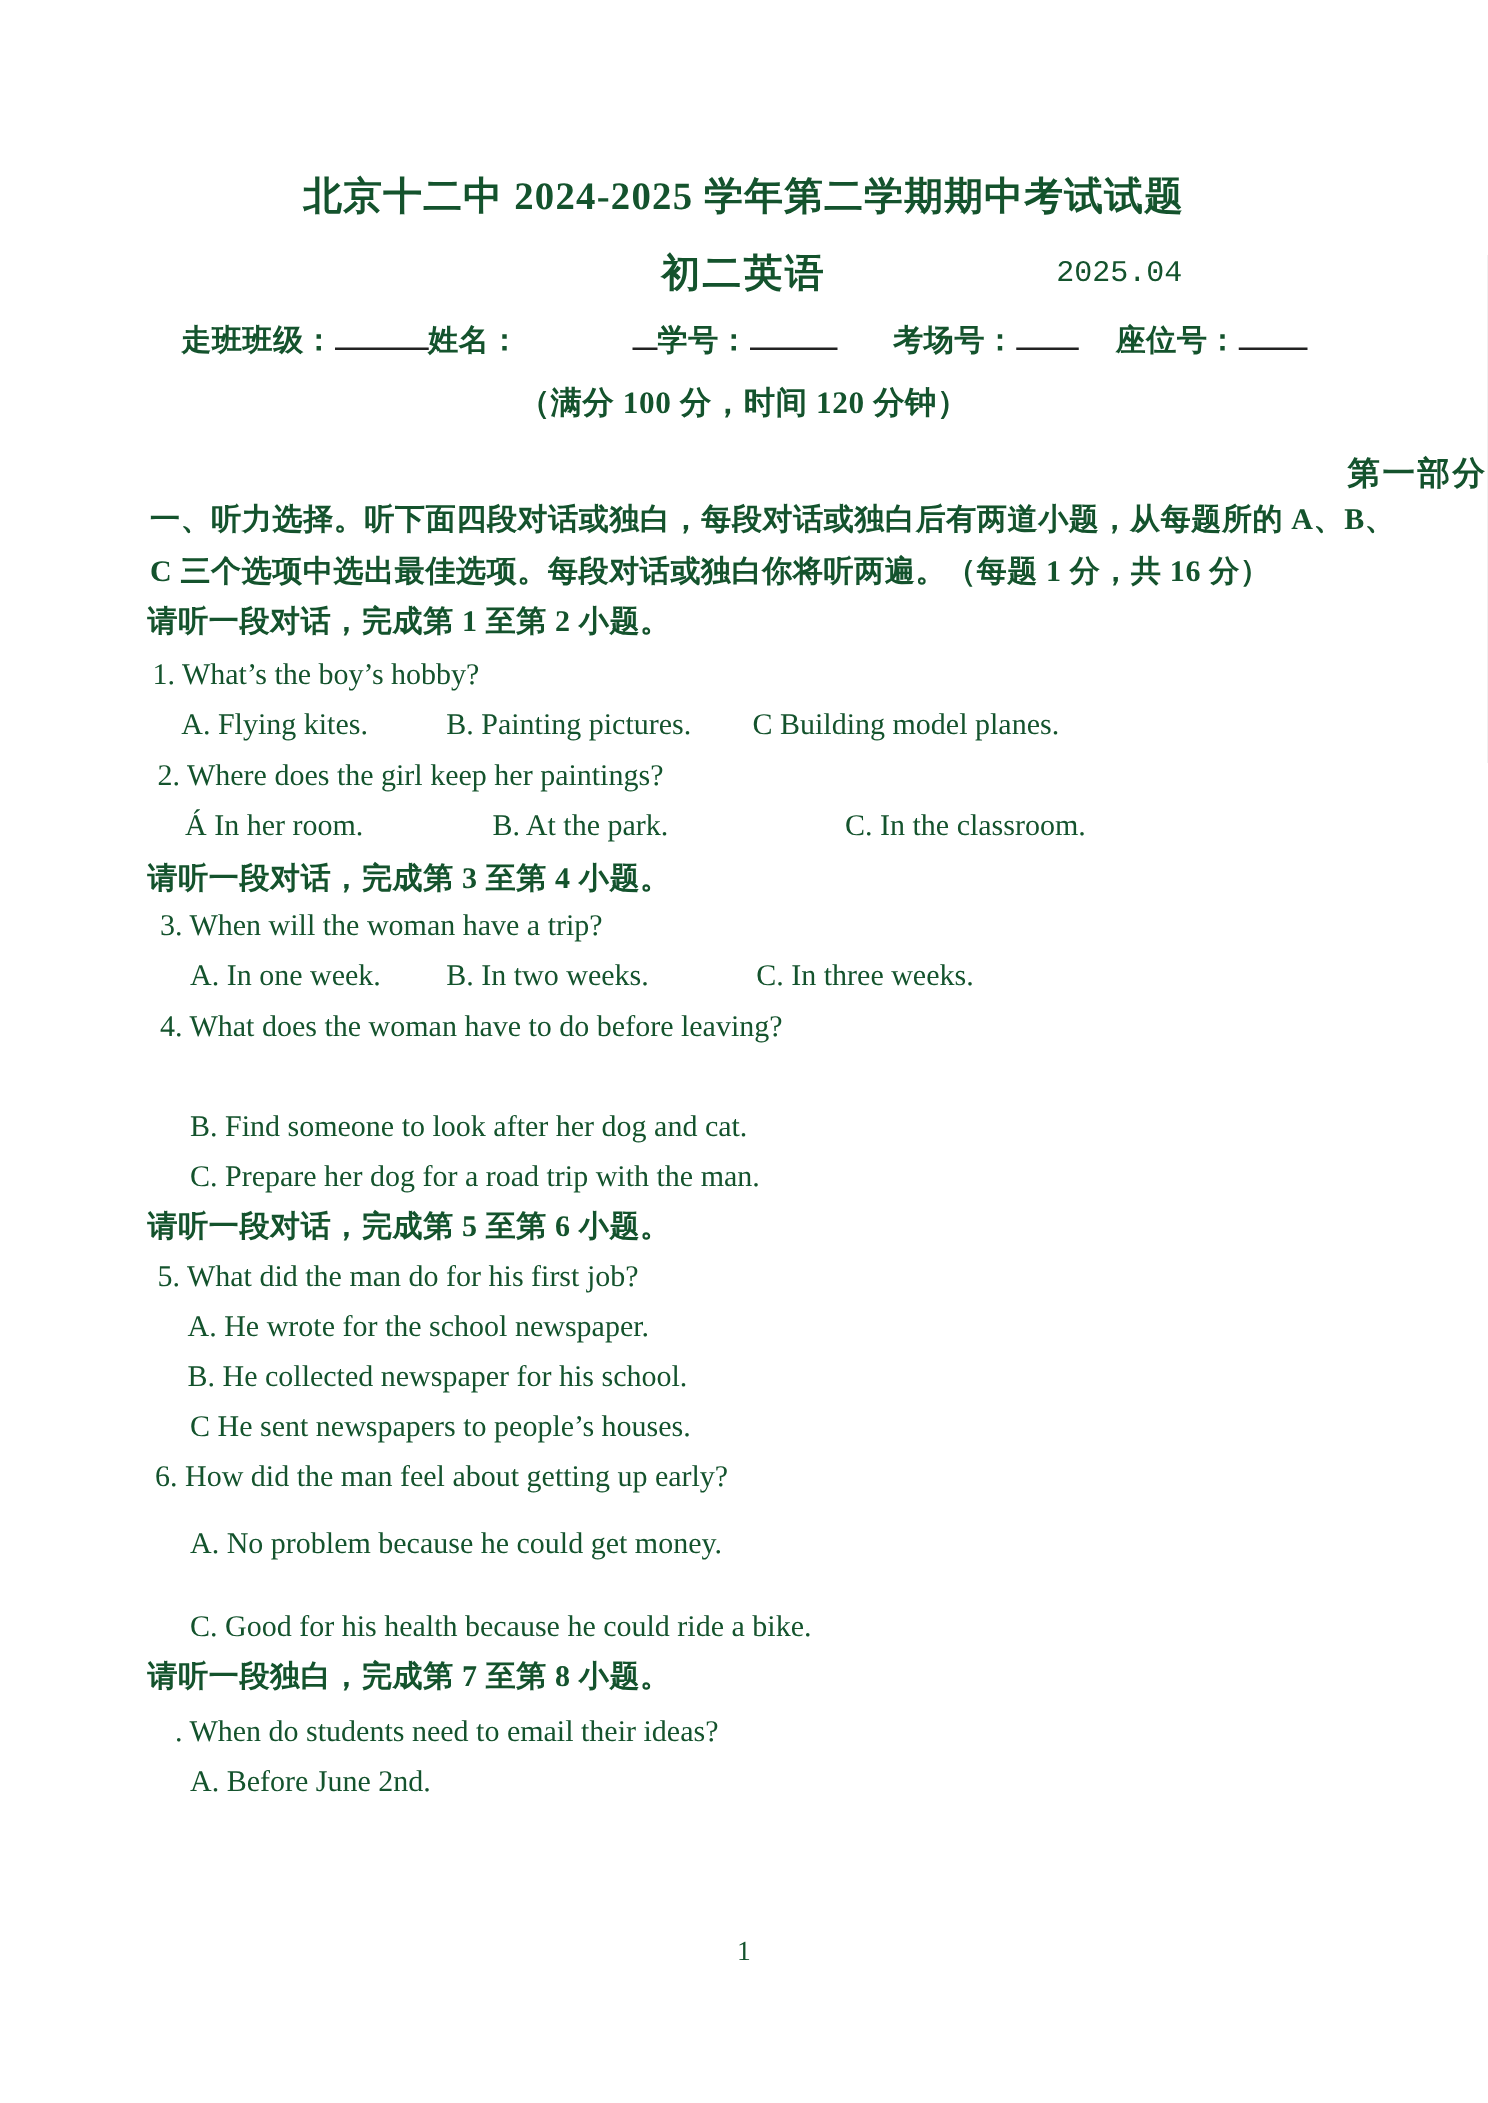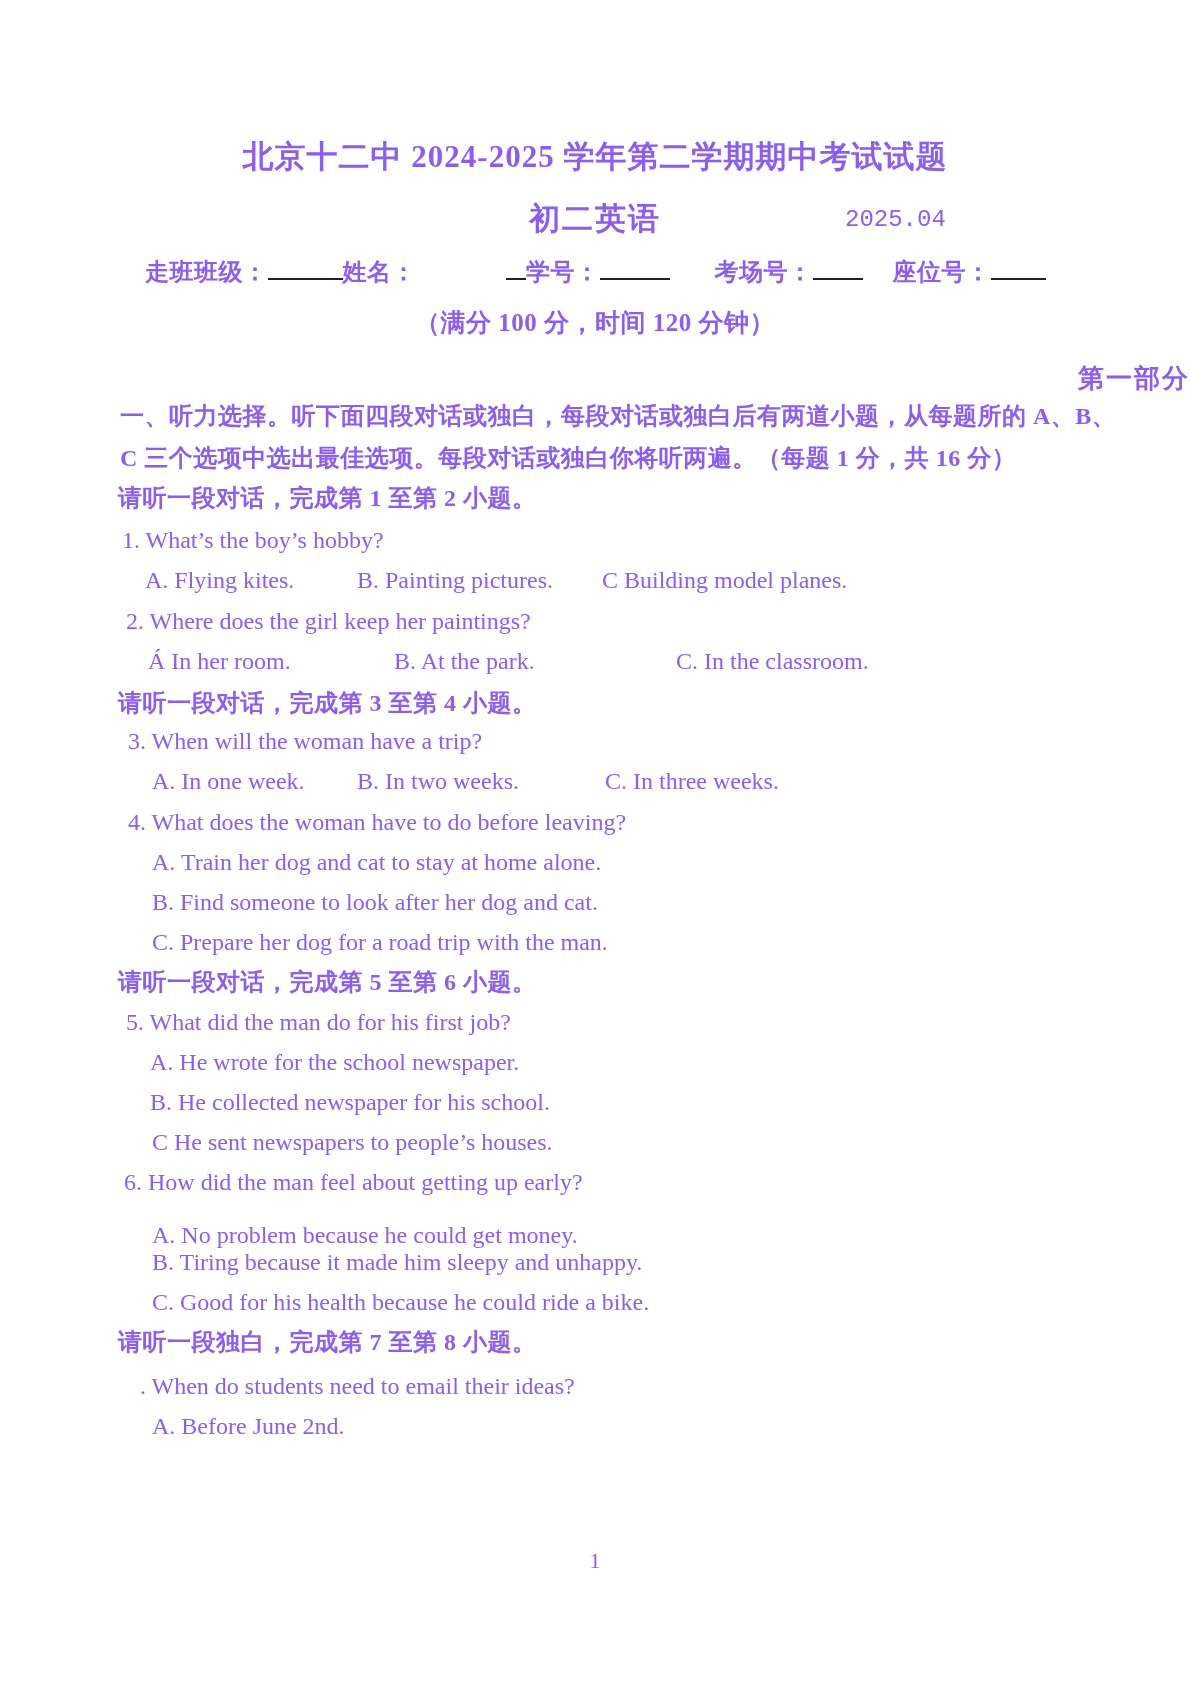--- a/index.html
+++ b/index.html
@@ -1,18 +1,18 @@
 <!DOCTYPE html>
 <html><head>
 <meta charset="utf-8">
 <style>
   html,body { margin:0; padding:0; background:#e8e8e8; }
   .page {
     position:relative; width:1190px; height:1682px; margin:0 auto;
-    background:#ffffff; color:#8b5cf6; overflow:hidden;
+    background:#ffffff; color:#14532d; overflow:hidden;
     font-family:"Liberation Serif","DejaVu Serif",serif;
   }
   .line { position:absolute; white-space:nowrap; font-size:24px; line-height:1.2; }
   .cjk  { font-weight:600; letter-spacing:0.5px; font-family:"Liberation Serif","DejaVu Sans",serif; }
   .eng  { font-weight:400; }
   .center { left:0; width:100%; text-align:center; }
   .title   { font-size:31px; font-weight:700; letter-spacing:1px; }
   .subject { font-size:31px; font-weight:700; letter-spacing:2px; }
   .date    { font-size:24px; font-weight:400;font-family:Liberation Mono, monospace; }
   .part    { font-size:26px; font-weight:700; letter-spacing:2px; }
@@ -62,34 +62,32 @@
   <div class="line cjk" style="top:689px; left:118px;">请听一段对话，完成第 3 至第 4 小题。</div>
 
   <div class="line eng" style="top:727px; left:128px;">3. When will the woman have a trip?</div>
   <div class="line eng opts-row" style="top:767px; left:152px; width:1000px;">
     <span class="c1" style="width:205px;">A. In one week.</span>
     <span class="c2" style="width:248px;">B. In two weeks.</span>
     <span class="c3">C. In three weeks.</span>
   </div>
 
   <div class="line eng" style="top:808px; left:128px;">4. What does the woman have to do before leaving?</div>
-  <div class="line eng" style="top:848px; left:152px;">A. Train her dog and cat to stay at home alone.</div>
   <div class="line eng" style="top:888px; left:152px;">B. Find someone to look after her dog and cat.</div>
   <div class="line eng" style="top:928px; left:152px;">C. Prepare her dog for a road trip with the man.</div>
 
   <div class="line cjk" style="top:968px; left:118px;">请听一段对话，完成第 5 至第 6 小题。</div>
 
   <div class="line eng" style="top:1008px; left:126px;">5. What did the man do for his first job?</div>
   <div class="line eng" style="top:1048px; left:150px;">A. He wrote for the school newspaper.</div>
   <div class="line eng" style="top:1088px; left:150px;">B. He collected newspaper for his school.</div>
   <div class="line eng" style="top:1128px; left:152px;">C  He sent newspapers to people’s houses.</div>
 
   <div class="line eng" style="top:1168px; left:124px;">6. How did the man feel about getting up early?</div>
   <div class="line eng" style="top:1221px; left:152px;">A. No problem because he could get money.</div>
-  <div class="line eng" style="top:1248px; left:152px;">B. Tiring because it made him sleepy and unhappy.</div>
   <div class="line eng" style="top:1288px; left:152px;">C. Good for his health because he could ride a bike.</div>
 
   <div class="line cjk" style="top:1328px; left:118px;">请听一段独白，完成第 7 至第 8 小题。</div>
 
   <div class="line eng" style="top:1372px; left:140px;">. When do students need to email their ideas?</div>
   <div class="line eng" style="top:1412px; left:152px;">A. Before June 2nd.</div>
 
   <div class="line center pageno" style="top:1548px;">1</div>
 
 </div>

